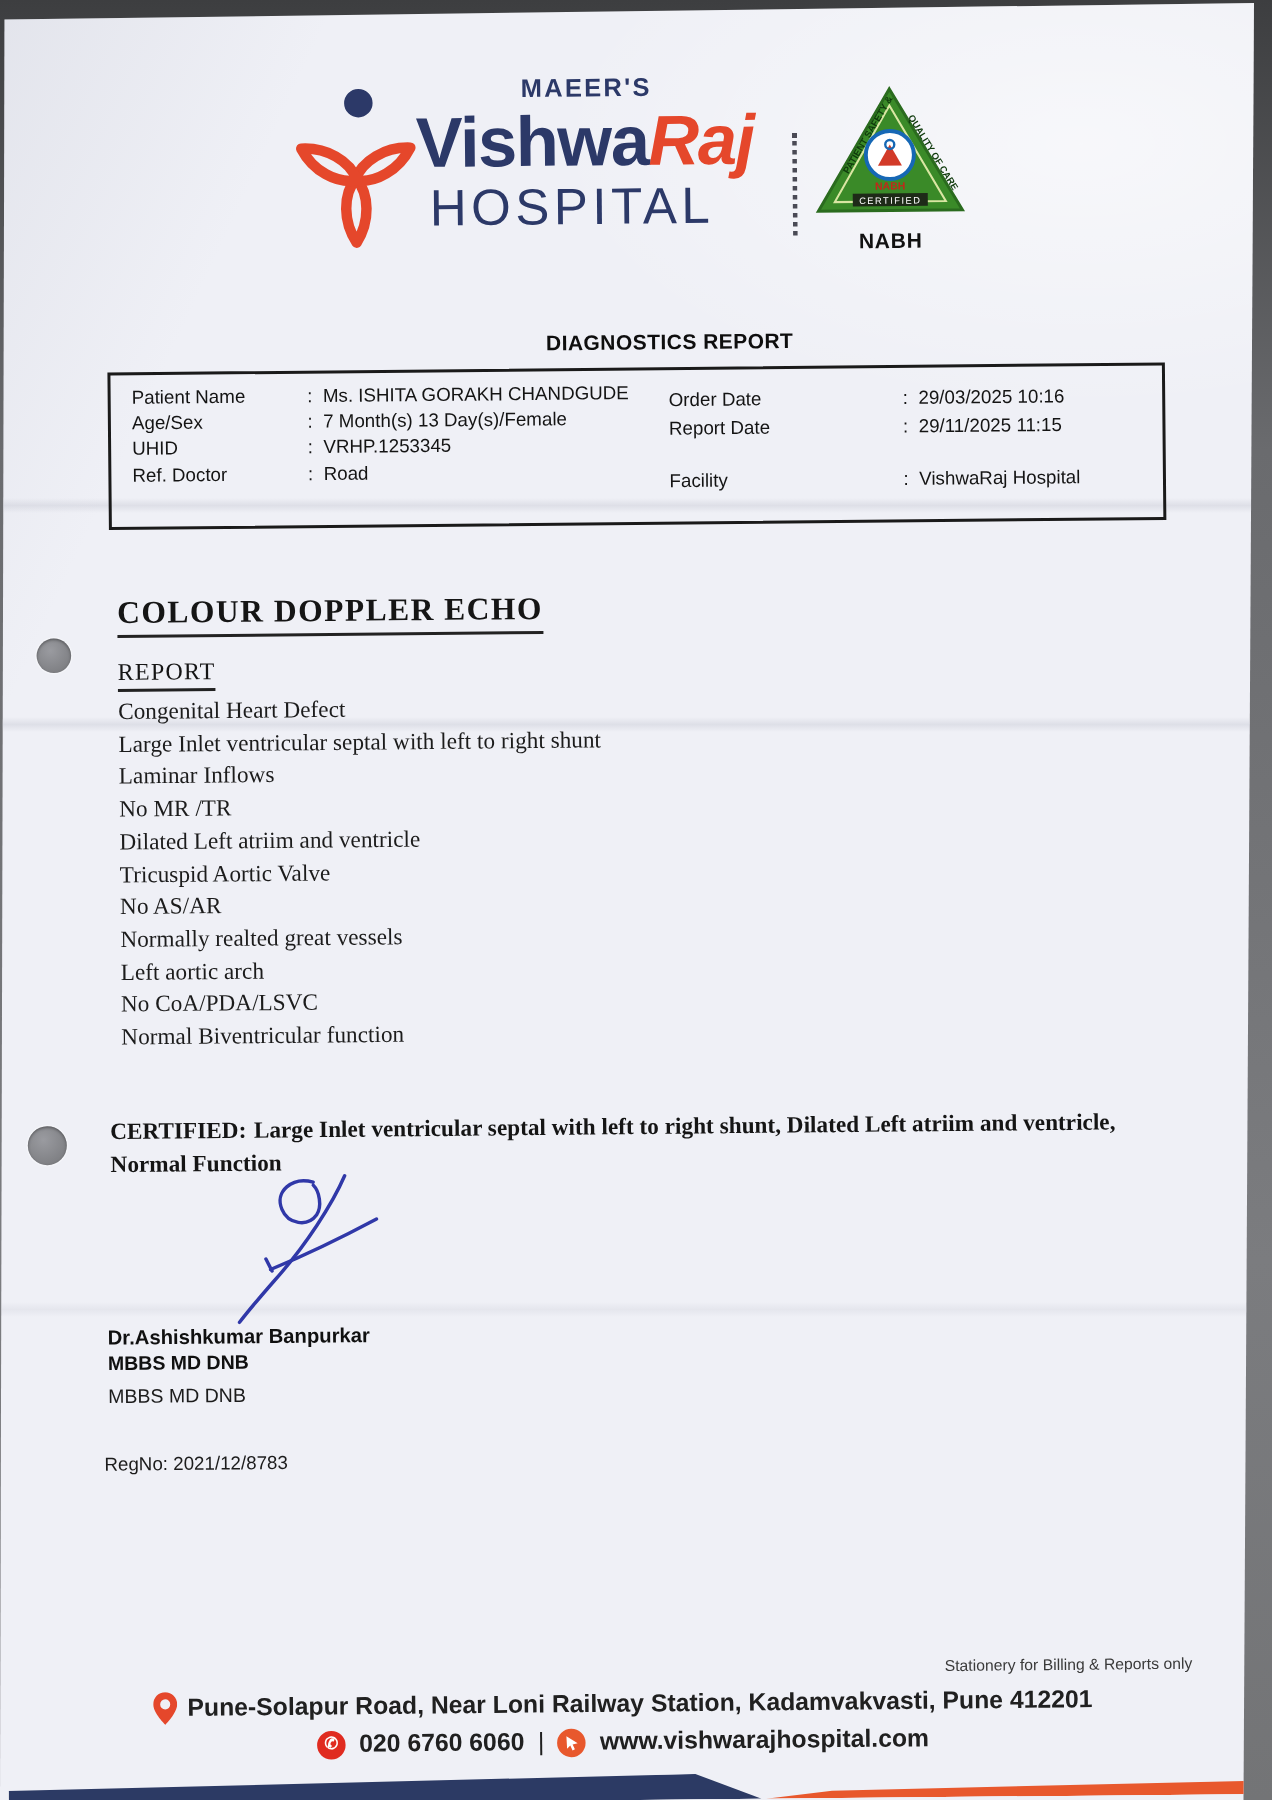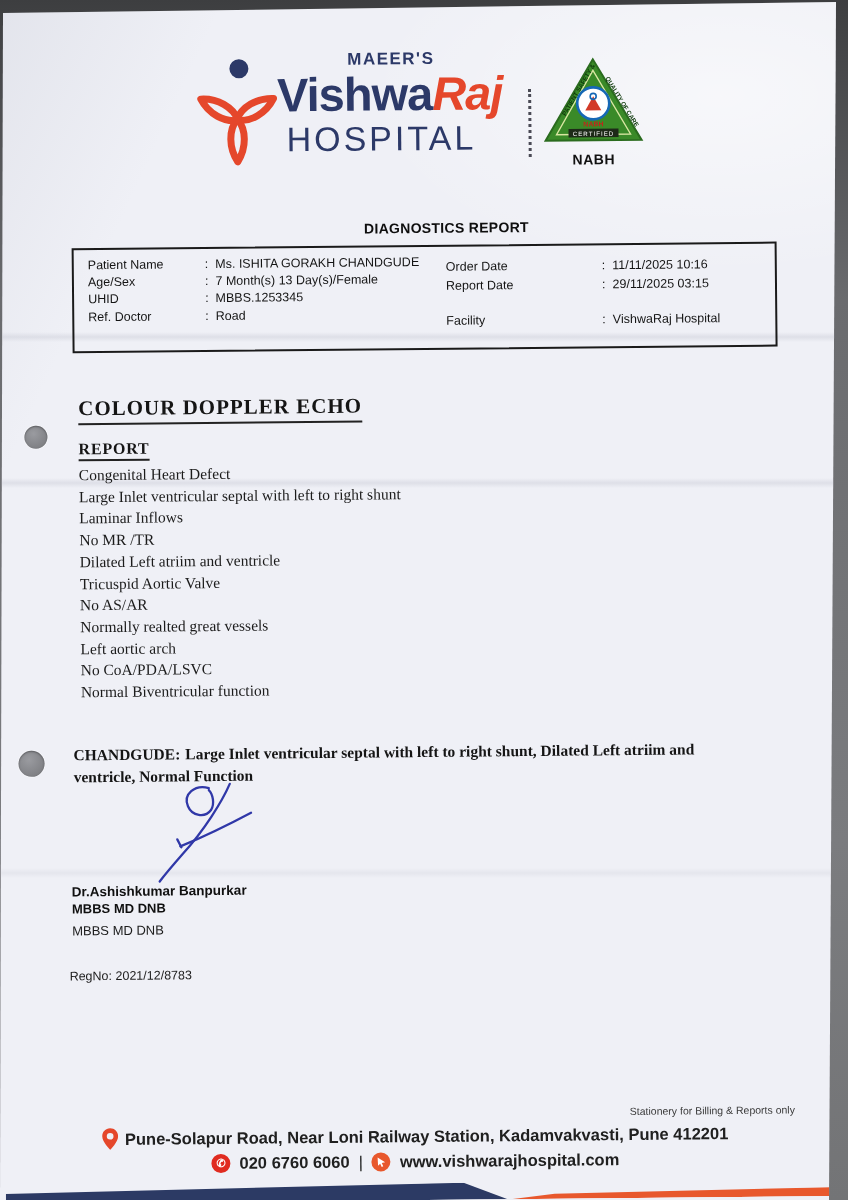--- a/index.html
+++ b/index.html
@@ -39,21 +39,21 @@
   .pi-label{flex:0 0 auto;}
   .pi-colon{margin:0 7px 0 0;}
   .pi-l .pi-label{width:117px;}
   .pi-r .pi-label{width:156px;}
 
   
   .echo-heading{position:absolute;left:80px;top:393px;font-family:"Liberation Serif",serif;
     font-size:21px;font-weight:700;letter-spacing:1px;color:#151515;
     border-bottom:2.5px solid #222;padding-bottom:2px;}
   .report-sub{position:absolute;left:80px;top:437px;font-family:"Liberation Serif",serif;
-    font-size:16px;font-weight:700;letter-spacing:.8px;color:#151515;
+    font-size:16px;font-weight:400;letter-spacing:.8px;color:#151515;
     border-bottom:2px solid #222;padding-bottom:1px;}
   .findings{position:absolute;left:80px;top:461px;font-family:"Liberation Serif",serif;
     font-size:15.5px;line-height:21.7px;color:#1c1c1c;}
   .impression{position:absolute;left:72px;top:741px;width:678px;font-family:"Liberation Serif",serif;
     font-size:15.5px;font-weight:700;line-height:22px;color:#151515;}
   .imp-label{margin-right:5px;}
 
   
   .signature{position:absolute;left:150px;top:780px;}
   .doc-name{position:absolute;left:69px;top:881px;font-size:13.5px;font-weight:700;color:#101010;}
@@ -139,36 +139,36 @@
           <span class="pi-value">Ms. ISHITA GORAKH CHANDGUDE</span>
         </div>
       <div class="pi-row pi-l" style="left:14px;top:25px">
           <span class="pi-label">Age/Sex</span>
           <span class="pi-colon">:</span>
           <span class="pi-value">7 Month(s) 13 Day(s)/Female</span>
         </div>
       <div class="pi-row pi-l" style="left:14px;top:42px">
           <span class="pi-label">UHID</span>
           <span class="pi-colon">:</span>
-          <span class="pi-value">MBBS.1253345</span>
+          <span class="pi-value">VRHP.1253345</span>
         </div>
       <div class="pi-row pi-l" style="left:14px;top:60px">
           <span class="pi-label">Ref. Doctor</span>
           <span class="pi-colon">:</span>
           <span class="pi-value">Road</span>
         </div>
       <div class="pi-row pi-r" style="left:372px;top:13px">
           <span class="pi-label">Order Date</span>
           <span class="pi-colon">:</span>
-          <span class="pi-value">11/11/2025 10:16</span>
+          <span class="pi-value">29/03/2025 10:16</span>
         </div>
       <div class="pi-row pi-r" style="left:372px;top:32px">
           <span class="pi-label">Report Date</span>
           <span class="pi-colon">:</span>
-          <span class="pi-value">29/11/2025 03:15</span>
+          <span class="pi-value">29/11/2025 11:15</span>
         </div>
       <div class="pi-row pi-r" style="left:372px;top:67px">
           <span class="pi-label">Facility</span>
           <span class="pi-colon">:</span>
           <span class="pi-value">VishwaRaj Hospital</span>
         </div>
     </div>
 
     <div class="echo-heading">COLOUR DOPPLER ECHO</div>
     <div class="report-sub">REPORT</div>
@@ -180,21 +180,21 @@
       <div>No MR /TR</div>
       <div>Dilated Left atriim and ventricle</div>
       <div>Tricuspid Aortic Valve</div>
       <div>No AS/AR</div>
       <div>Normally realted great vessels</div>
       <div>Left aortic arch</div>
       <div>No CoA/PDA/LSVC</div>
       <div>Normal Biventricular function</div>
     </div>
 
-    <div class="impression"><span class="imp-label">CHANDGUDE:</span><span>Large Inlet ventricular septal with left to right shunt, Dilated Left atriim and ventricle, Normal Function</span></div>
+    <div class="impression"><span class="imp-label">CERTIFIED:</span><span>Large Inlet ventricular septal with left to right shunt, Dilated Left atriim and ventricle, Normal Function</span></div>
 
     <svg class="signature" width="120" height="110" viewBox="0 0 120 110">
       <g fill="none" stroke="#3038a8" stroke-width="2.3" stroke-linecap="round">
         <path d="M57,6 C43,2 31,12 36,24 C40,34 53,36 59,28 C63,22 61,12 57,8"></path>
         <path d="M78,2 C70,20 52,48 30,72 C22,81 14,90 7,99"></path>
         <path d="M28,64 C48,56 74,44 99,31"></path>
         <path d="M25,57 l4,8"></path>
       </g>
     </svg>
     <div class="doc-name">Dr.Ashishkumar  Banpurkar</div>

